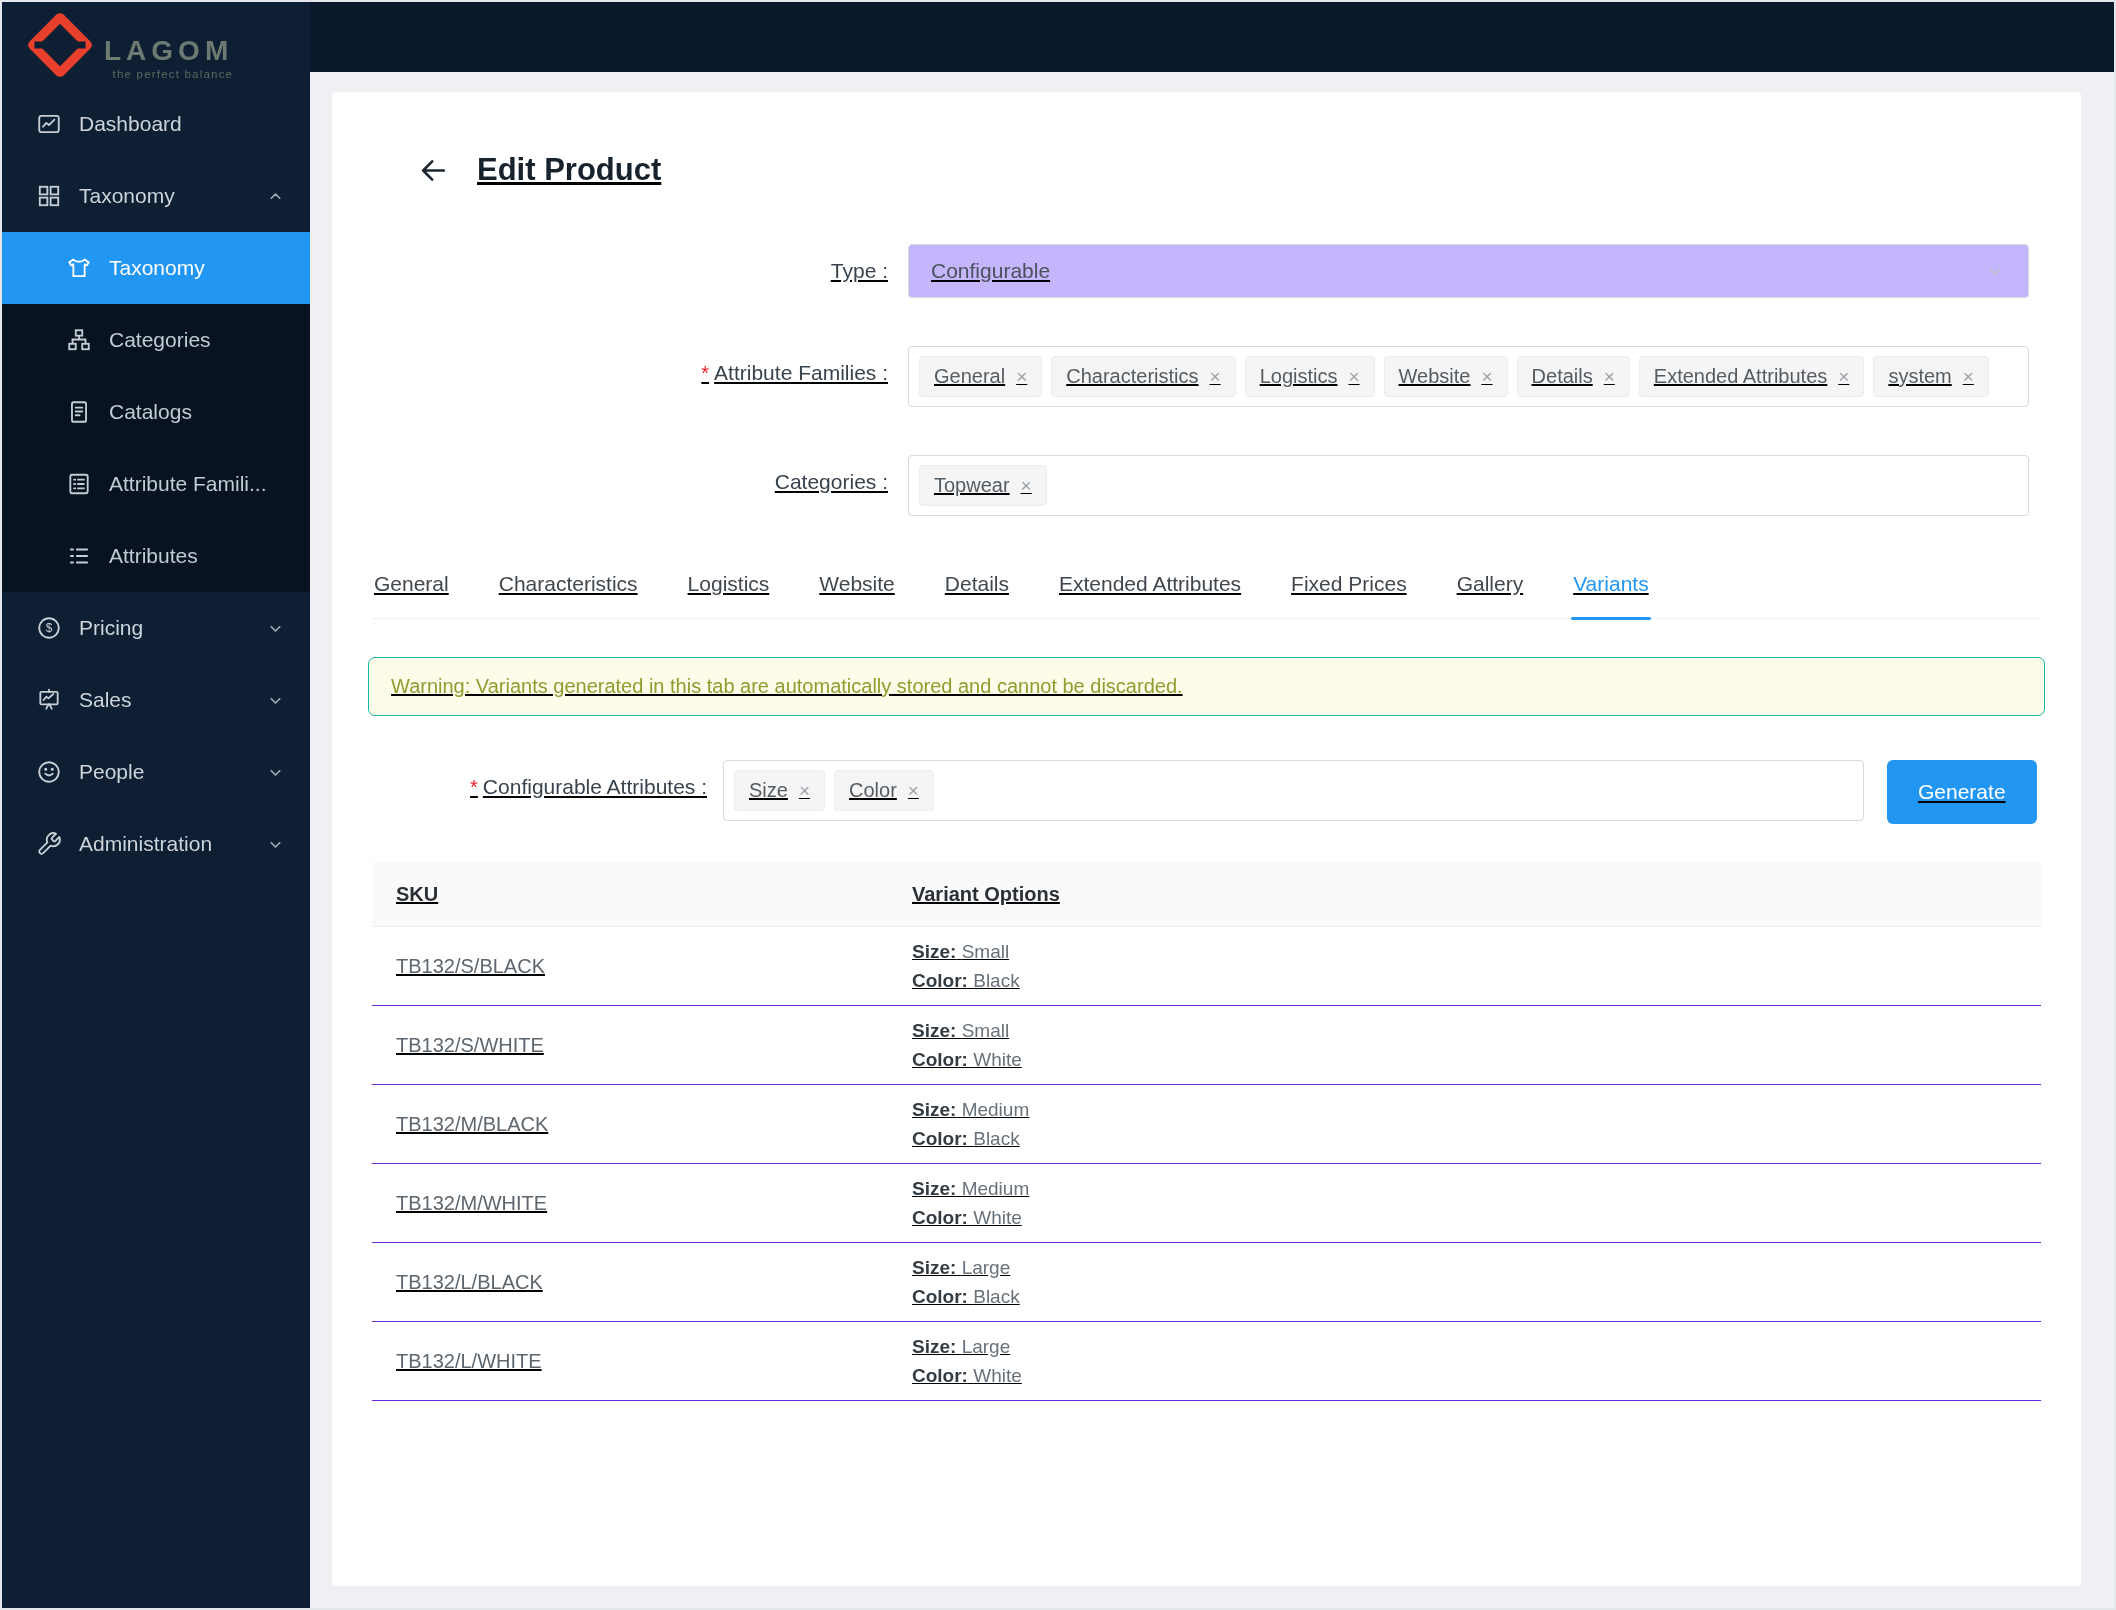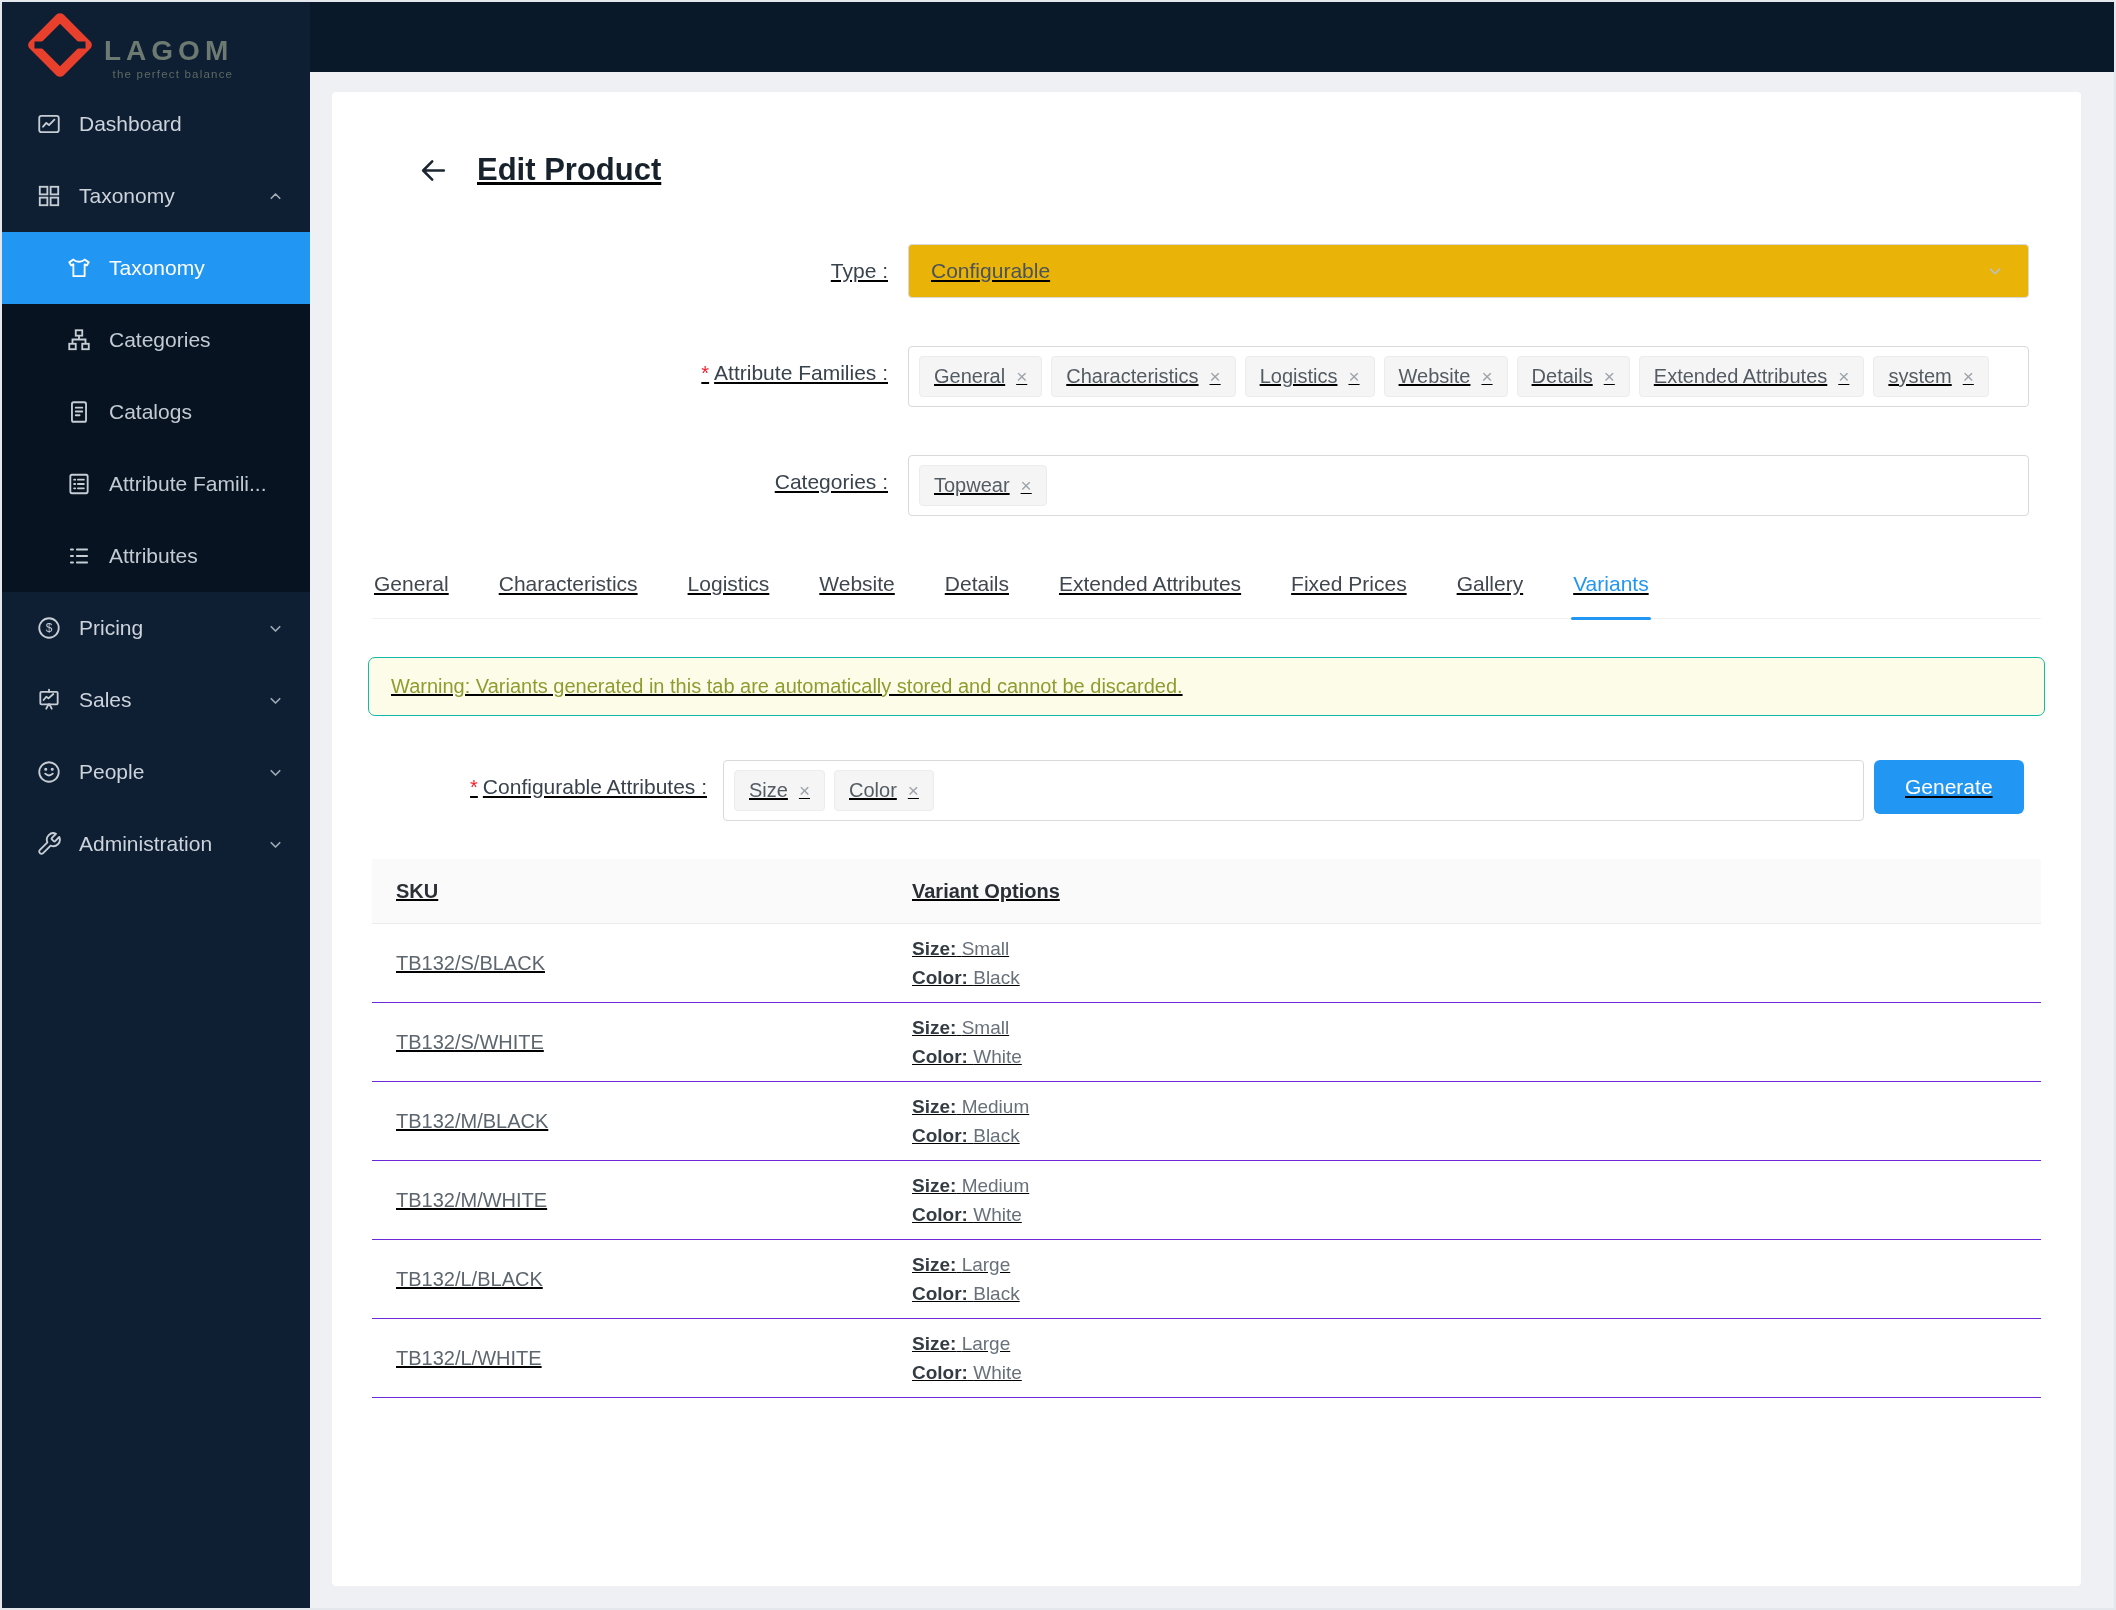--- a/index.html
+++ b/index.html
@@ -35,38 +35,38 @@
   .page-header{display:flex;align-items:center;gap:28px;margin:14px 40px 0 86px;}
   .back{display:flex;color:#1b2631;cursor:pointer;}
   .back svg{width:31px;height:31px;}
   .title{font-size:31px;font-weight:bold;color:#17222c;}
   
   .form{margin-top:56px;}
   .form-row{display:flex;margin-bottom:48px;}
   .form-label{flex:0 0 576px;width:576px;box-sizing:border-box;text-align:right;padding-right:20px;font-size:21px;color:#39434d;padding-top:15px;}
   .req{color:#f5222d;margin-right:5px;font-size:20px;}
   .form-control{width:1121px;}
-  .select{height:54px;box-sizing:border-box;border:1px solid #d9d9d9;border-radius:4px;background:#eab308;display:flex;align-items:center;padding:0 22px;font-size:21px;color:#4a535b;cursor:pointer;gap:12px;}
+  .select{height:54px;box-sizing:border-box;border:1px solid #d9d9d9;border-radius:4px;background:#c4b5fd;display:flex;align-items:center;padding:0 22px;font-size:21px;color:#4a535b;cursor:pointer;gap:12px;}
   .select .caret{margin-left:auto;display:flex;color:#b9c0c7;}
   .select .caret svg{width:22px;height:22px;}
   .tagbox{min-height:54px;box-sizing:border-box;border:1px solid #d9d9d9;border-radius:4px;background:#fff;display:flex;flex-wrap:wrap;align-items:center;padding:4px 10px;cursor:text;}
   .tag{background:#f5f5f5;border:1px solid #ececec;border-radius:4px;padding:8px 14px;font-size:20px;color:#545c63;margin:5px 9px 5px 0;display:inline-flex;align-items:center;gap:11px;white-space:nowrap;}
   .tag .x{color:#9ca3aa;font-size:19px;cursor:pointer;line-height:1;}
   
   .tabs{margin:56px 40px 0;display:flex;gap:46px;border-bottom:1px solid #f0f0f0;}
   .tab{font-size:21px;color:#40474e;padding:0 2px 22px;cursor:pointer;position:relative;white-space:nowrap;}
   .tab.active{color:#2196f3;}
   .tab.active::after{content:"";position:absolute;left:0;right:0;bottom:-2px;height:3px;background:#2196f3;border-radius:2px;}
   
   .warning{margin:38px 36px 0;background:#fcfce8;border:1px solid #14b8a6;border-radius:7px;padding:17px 22px;font-size:20px;color:#8f9d30;}
   
   .config-row{margin:44px 40px 0 0;display:flex;align-items:flex-start;}
   .config-label{flex:0 0 391px;box-sizing:border-box;text-align:right;padding-right:16px;font-size:21px;color:#39434d;padding-top:15px;}
   .config-box{width:1141px;box-sizing:border-box;}
-  .generate{height:54px;margin-left:10px;background:#2196f3;color:#fff;border:none;border-radius:6px;font-size:21px;padding:14px 31px;cursor:pointer;font-family:inherit;}
+  .generate{height:64px;margin-left:23px;background:#2196f3;color:#fff;border:none;border-radius:6px;font-size:21px;padding:14px 31px;cursor:pointer;font-family:inherit;}
   
   .table{margin:38px 40px 0;}
   .thead{display:flex;background:#fafafa;height:64px;align-items:center;border-bottom:1px solid #ececec;font-size:20px;font-weight:bold;color:#2a3036;}
   .col-sku{width:540px;flex:0 0 540px;box-sizing:border-box;padding-left:24px;}
   .col-opt{flex:1;}
   .trow{display:flex;align-items:center;border-bottom:1px solid #6d28d9;padding:10px 0;}
   .trow .sku{width:540px;flex:0 0 540px;box-sizing:border-box;padding-left:24px;font-size:20px;color:#5d666e;}
   .opts{flex:1;font-size:19px;line-height:29px;}
   .opts b{color:#343c43;font-weight:bold;}
   .opts .val{color:#68717a;}

